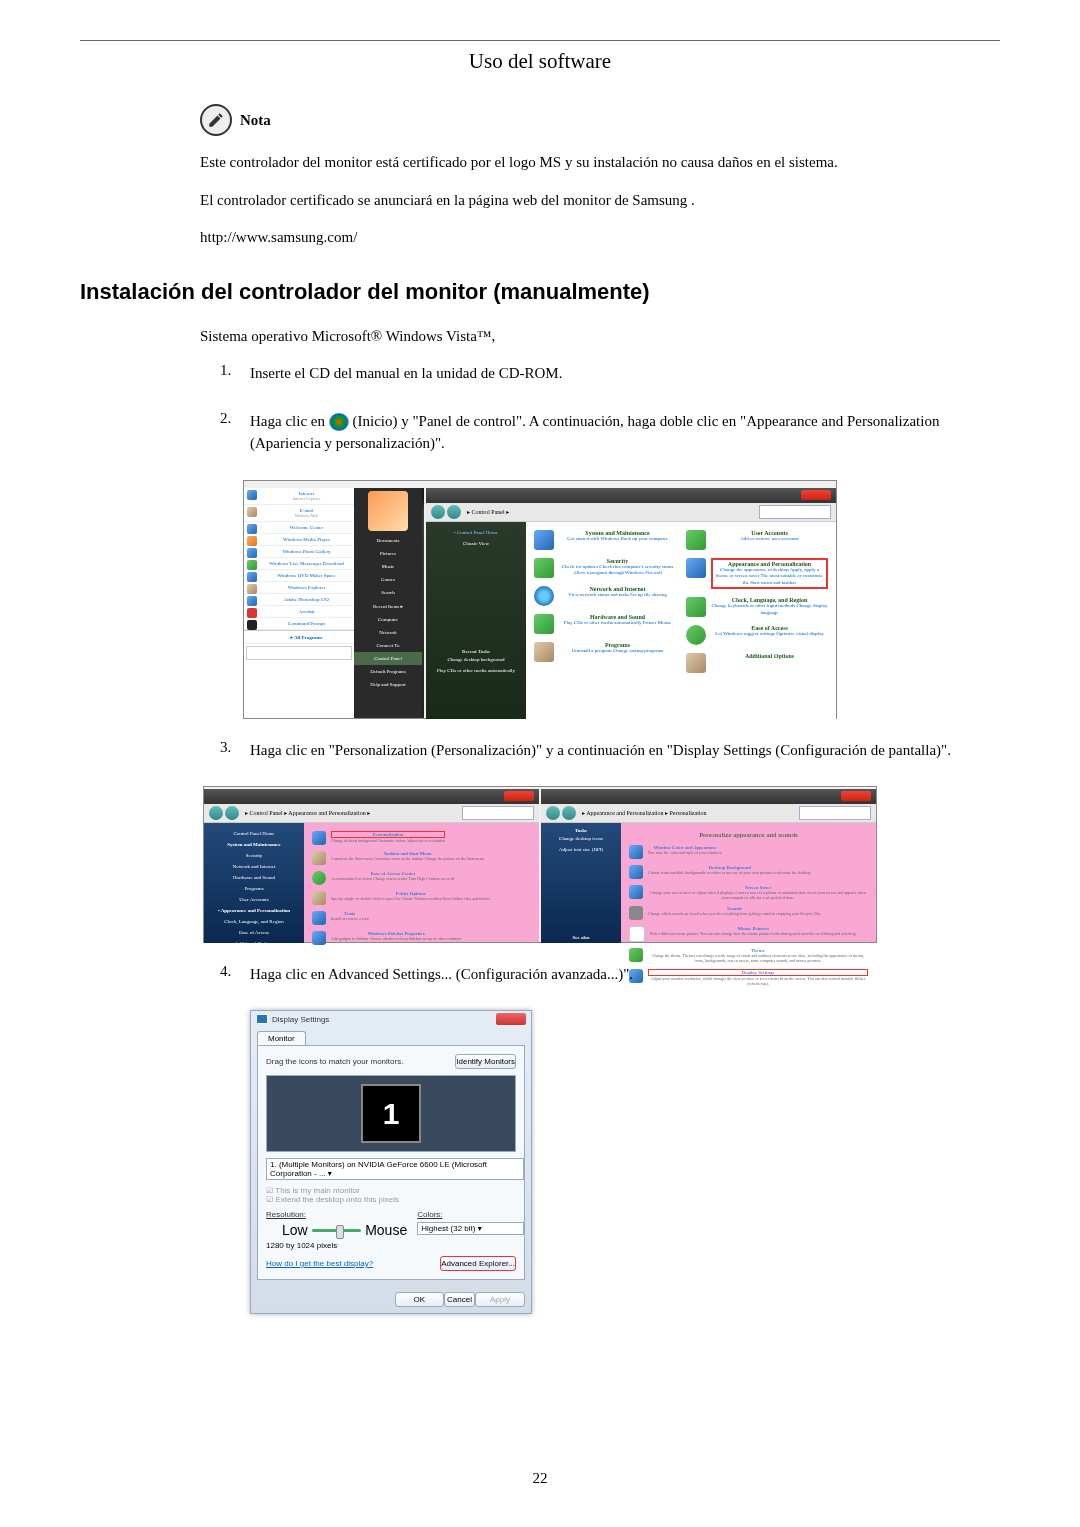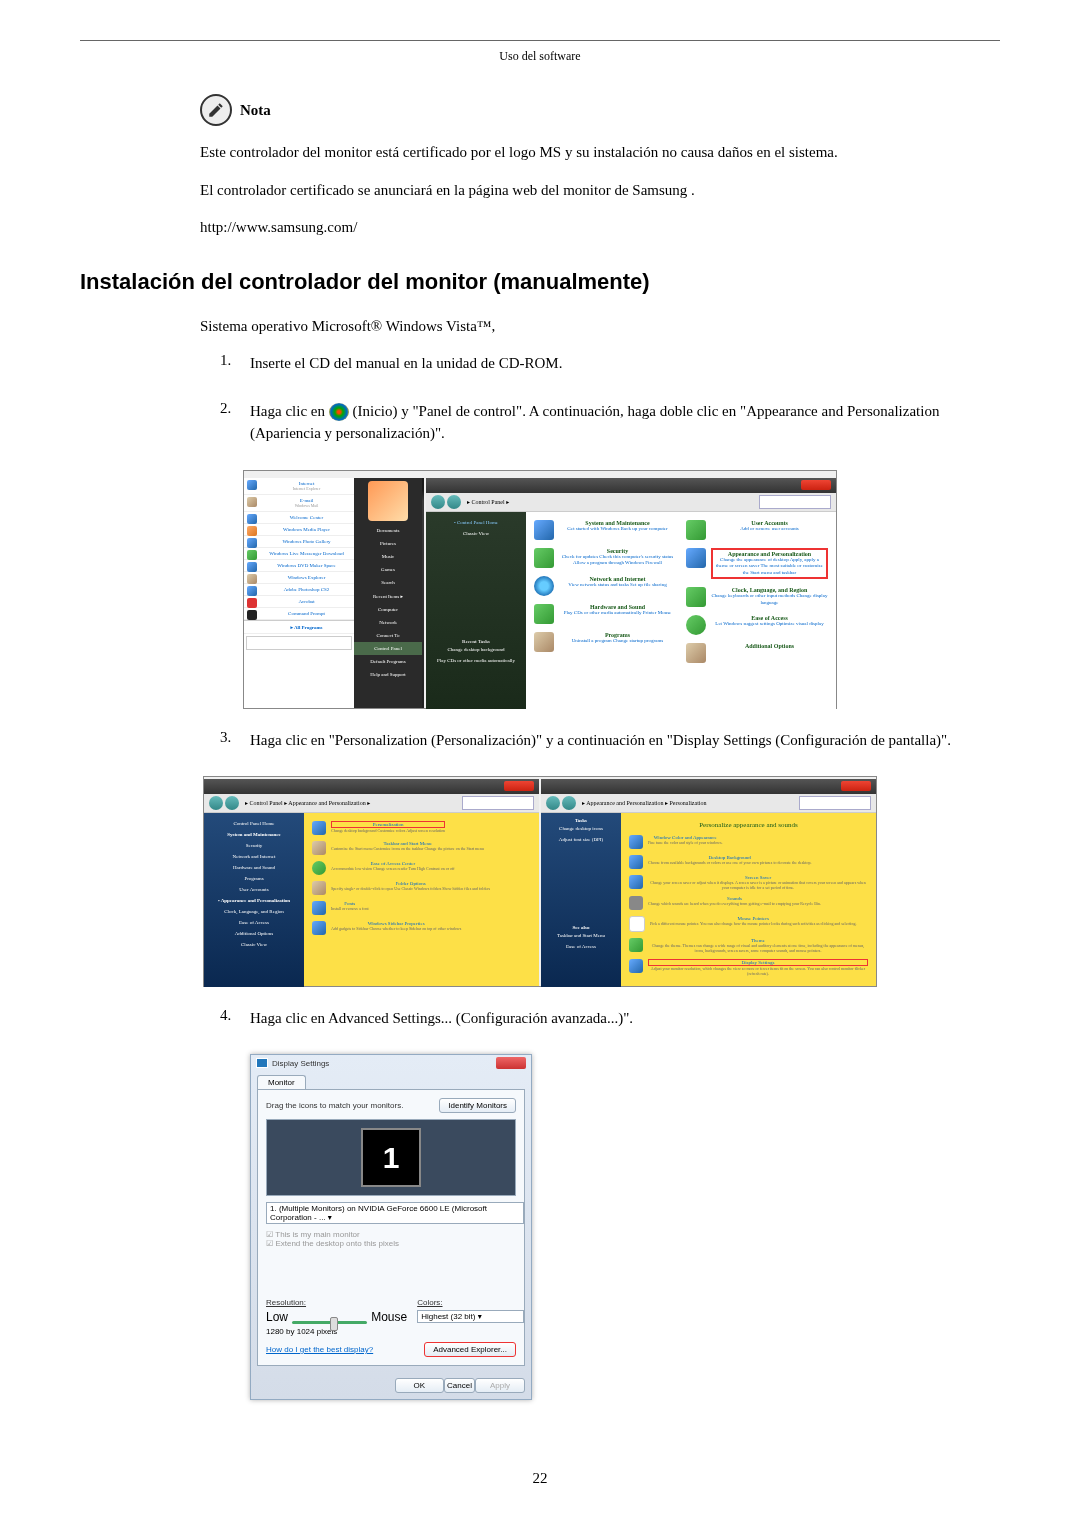--- a/index.html
+++ b/index.html
@@ -16,21 +16,21 @@
       padding: 40px 80px;
       box-sizing: border-box;
       position: relative;
     }
     .header-border {
       border-top: 1px solid #666;
       margin-bottom: 8px;
     }
     .section-title {
       text-align: center;
-      font-size: 12px;
+      font-size: 21px;
       margin-bottom: 30px;
     }
     .content-indent {
       padding-left: 120px;
       padding-right: 40px;
     }
     .note-header {
       display: flex;
       align-items: center;
       margin-bottom: 15px;
@@ -249,22 +249,22 @@
       flex: 1;
     }
     .icon-blue { background: linear-gradient(135deg, #6af, #26a); }
     .icon-green { background: linear-gradient(135deg, #6c6, #393); }
     .icon-orange { background: linear-gradient(135deg, #fa6, #d72); }
     .icon-globe { background: radial-gradient(circle, #6cf 30%, #27b 70%); border-radius: 50%; }
     .icon-tan { background: linear-gradient(135deg, #dca, #a86); }
 
     .personalization-panel {
       width: 335px;
-      height: 207px;
-      background: #fde047;
+      height: 153px;
+      background: #f9a8d4;
       display: inline-block;
       vertical-align: top;
     }
     .pers-body {
       display: flex;
       height: calc(100% - 33px);
     }
     .pers-sidebar {
       width: 90px;
       background: linear-gradient(to bottom, #234a7a, #0a2850);
@@ -341,21 +341,21 @@
       background: #f6f9fc;
       border: 1px solid #9ab;
       padding: 8px;
     }
     .ds-instruction {
       font-size: 8px;
       color: #333;
     }
     .ds-button {
       font-size: 8px;
-      padding: 2px 8px;
+      padding: 2px 0;
       border: 1px solid #9ab;
       background: linear-gradient(to bottom, #fff, #e5edf5);
       border-radius: 3px;
     }
     .ds-monitor-area {
       background: #3a4a5e;
       height: 75px;
       margin: 6px 0;
       display: flex;
       align-items: center;
@@ -391,28 +391,28 @@
       justify-content: space-between;
       margin-top: 6px;
     }
     .ds-slider-col {
       flex: 1;
     }
     .ds-label {
       font-size: 8px;
       color: #333;
       text-decoration: underline;
-      margin-top: 44px;
     }
     .ds-slider {
       display: flex;
-      align-items: flex-end;
+      align-items: center;
       gap: 4px;
-      font-size: 12px;
+      font-size: 14px;
       margin-top: 3px;
+      margin-left: 16px;
     }
     .ds-track {
       flex: 1;
       height: 3px;
       background: linear-gradient(to right, #4a6, #4a6);
       position: relative;
       border-radius: 2px;
     }
     .ds-thumb {
       position: absolute;

